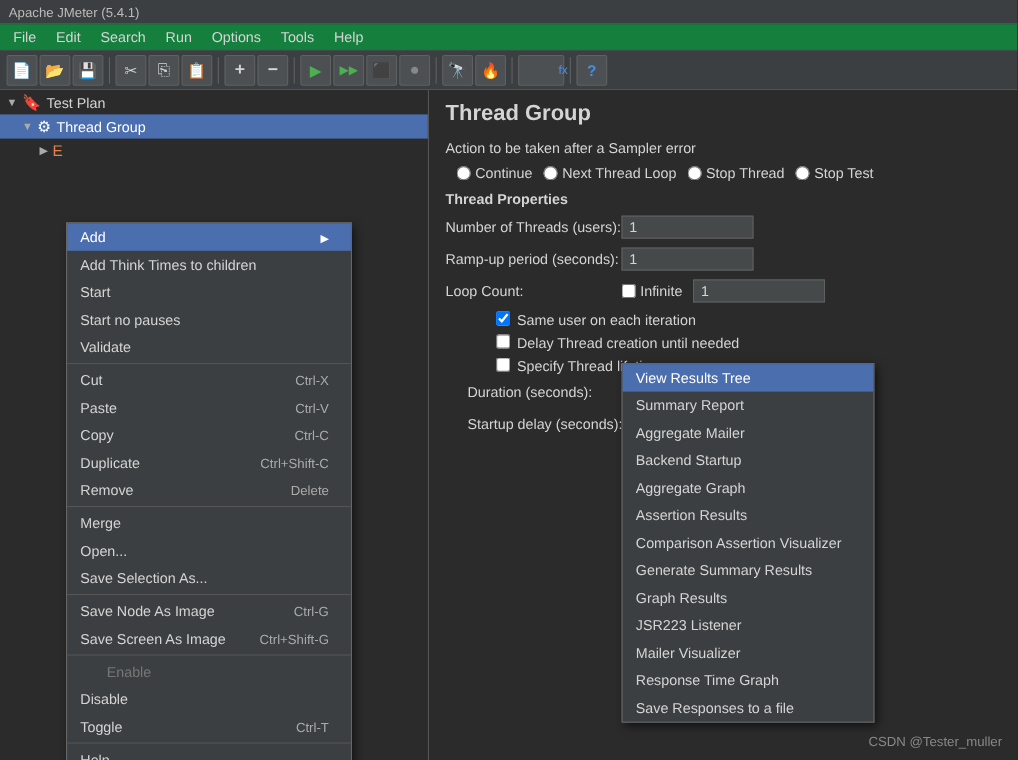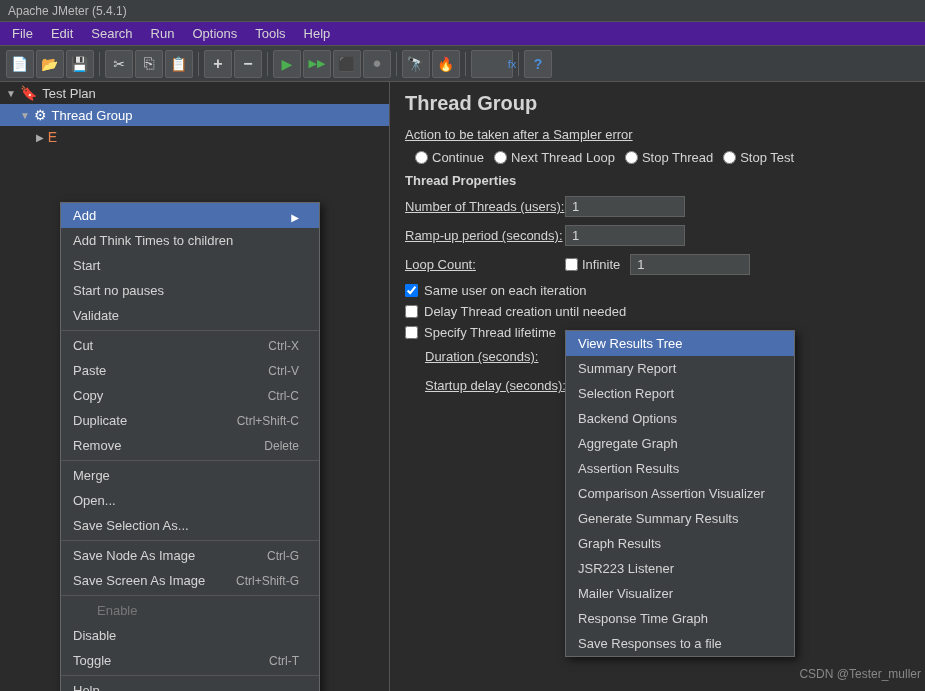--- a/index.html
+++ b/index.html
@@ -21,21 +21,21 @@
       display: flex;
       align-items: center;
       padding: 0 8px;
       font-size: 12px;
       color: #bbbbbb;
       border-bottom: 1px solid #555;
     }
 
     
     #menu-bar {
-      background: #4c1d95;
+      background: #15803d;
       height: 24px;
       display: flex;
       align-items: center;
       padding: 0 4px;
       border-bottom: 1px solid #555;
       gap: 2px;
     }
     .menu-item {
       padding: 2px 8px;
       cursor: pointer;
@@ -164,21 +164,20 @@
 
     .form-row {
       display: flex;
       align-items: center;
       margin-bottom: 8px;
       font-size: 13px;
     }
     .form-label {
       color: #d4d4d4;
       min-width: 160px;
-      text-decoration: underline;
     }
     .form-input {
       background: #45494a;
       border: 1px solid #606060;
       color: #d4d4d4;
       padding: 2px 6px;
       font-size: 13px;
       min-width: 120px;
     }
     .radio-label {
@@ -190,31 +189,32 @@
 
     .red-text {
       color: #ff4444;
       font-size: 13px;
     }
 
     
     #watermark {
       position: absolute;
       bottom: 10px;
-      right: 4px;
+      right: 14px;
       font-size: 12px;
       color: #888;
     }
 
     .checkbox-row {
       display: flex;
-      align-items: center;
+      align-items: flex-start;
       gap: 6px;
       margin-bottom: 6px;
       font-size: 13px;
+      margin-left: 46px;
     }
 
     .stop-test-area {
       display: flex;
       align-items: center;
       gap: 10px;
       margin-bottom: 8px;
       font-size: 13px;
     }
   </style>
@@ -430,24 +430,24 @@
 </div>
 
 <div id="submenu-listener">
   <div class="ctx-item submenu-item-highlighted">
     <span>View Results Tree</span>
   </div>
   <div class="ctx-item">
     <span>Summary Report</span>
   </div>
   <div class="ctx-item">
-    <span>Selection Report</span>
-  </div>
-  <div class="ctx-item">
-    <span>Backend Options</span>
+    <span>Aggregate Mailer</span>
+  </div>
+  <div class="ctx-item">
+    <span>Backend Startup</span>
   </div>
   <div class="ctx-item">
     <span>Aggregate Graph</span>
   </div>
   <div class="ctx-item">
     <span>Assertion Results</span>
   </div>
   <div class="ctx-item">
     <span>Comparison Assertion Visualizer</span>
   </div>

